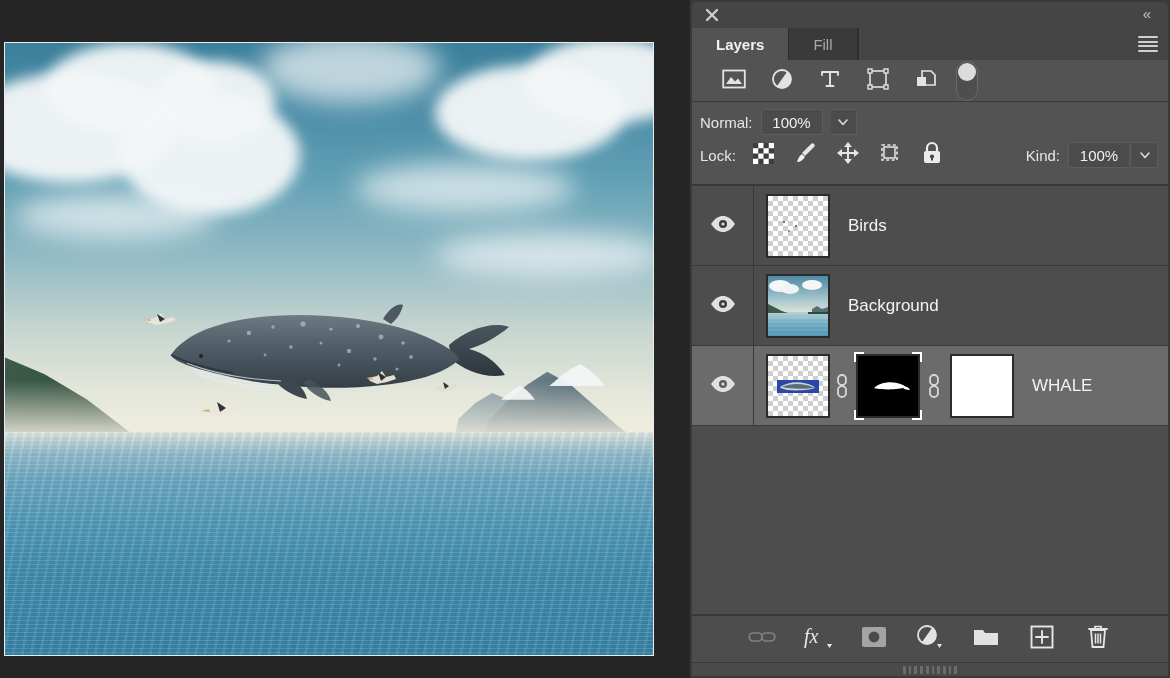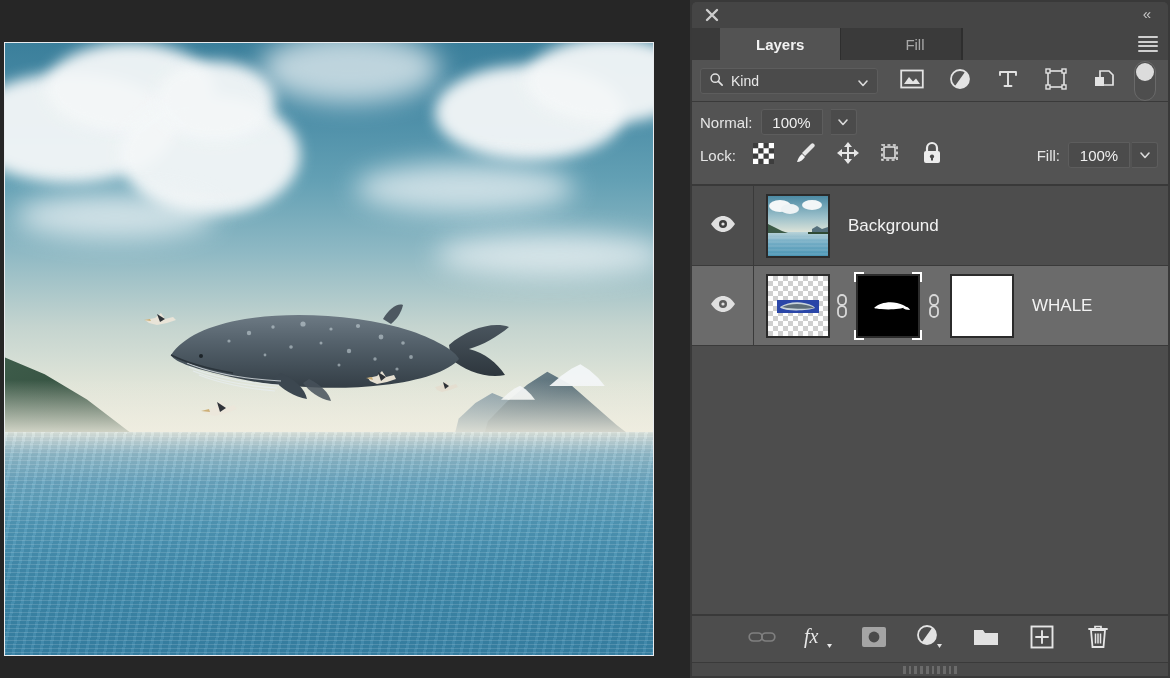--- a/index.html
+++ b/index.html
@@ -125,23 +125,23 @@
     position: absolute; right: 12px; top: 4px; width: 20px; height: 16px;
     cursor: pointer; color: #c6c6c6; font-size: 15px; line-height: 16px;
     text-align: center; letter-spacing: -2px;
   }
 
   .tabbar {
     height: 32px; flex: 0 0 32px; display: flex; align-items: stretch;
     background: #3a3a3a; position: relative;
   }
   .tab {
-    display: flex; align-items: center; padding: 0 36px;
+    display: flex; align-items: center; padding: 0 24px;
     font-size: 15px; color: #a9a9a9; cursor: pointer;
-    border-right: 1px solid #2e2e2e; background: #3a3a3a; margin-left: 28px;
+    border-right: 1px solid #2e2e2e; background: #3a3a3a;
   }
   .tab.active { background: #535353; color: #f2f2f2; font-weight: bold; }
   .tab-filler { flex: 1; background: #454545; border-left: 1px solid #2e2e2e; }
   .panel-menu {
     position: absolute; right: 10px; top: 8px; width: 20px; height: 16px;
     display: flex; flex-direction: column; justify-content: space-between; cursor: pointer;
   }
   .panel-menu i { display: block; height: 2px; background: #cfcfcf; border-radius: 1px; }
 
   .filter-row {
@@ -396,34 +396,20 @@
         <div class="tab-filler"></div>
         <div class="panel-menu">
           <i></i>
             <i></i>
             <i></i>
             <i></i>
         </div>
       </div>
 
       <div class="filter-row">
-        <div class="kind-select">
-          <span class="magnifier">
-            <svg width="15" height="15" viewBox="0 0 16 16" xmlns="http://www.w3.org/2000/svg">
-              <circle cx="6.6" cy="6.6" r="4.4" fill="none" stroke="#e2e2e2" stroke-width="1.6"></circle>
-              <path d="M10 10 L14 14" stroke="#e2e2e2" stroke-width="1.8" stroke-linecap="round"></path>
-            </svg>
-          </span>
-          <span>Kind</span>
-          <span class="caret">
-            <svg width="12" height="12" viewBox="0 0 12 12" xmlns="http://www.w3.org/2000/svg">
-              <path d="M2 4 L6 8.5 L10 4" fill="none" stroke="#dadada" stroke-width="1.6" stroke-linecap="round" stroke-linejoin="round"></path>
-            </svg>
-          </span>
-        </div>
 
         <div class="filter-icons">
           <div class="ficon">
             <span>
               <svg width="24" height="20" viewBox="0 0 24 20" xmlns="http://www.w3.org/2000/svg">
                 <rect x="1.2" y="1.5" width="21.6" height="17" fill="none" stroke="#e3e3e3" stroke-width="1.8"></rect>
                 <path d="M4 15 L9 8 L13 12.5 L16 9.5 L20 15 Z" fill="#e3e3e3"></path>
               </svg>
             </span>
           </div>
@@ -531,31 +517,52 @@
             <svg width="22" height="24" viewBox="0 0 22 24" xmlns="http://www.w3.org/2000/svg">
               <path d="M6 10 L6 7 A5 5 0 0 1 16 7 L16 10" fill="none" stroke="#ececec" stroke-width="2.2"></path>
               <rect x="3" y="10" width="16" height="12" rx="2" fill="#ececec"></rect>
               <circle cx="11" cy="15.5" r="2.1" fill="#4a4a4a"></circle>
               <rect x="10" y="15" width="2" height="4.5" fill="#4a4a4a"></rect>
             </svg>
           </span>
         </div>
 
         <div class="spacer"></div>
-        <span class="label-txt">Fill:</span>
+        <span class="label-txt">Kind:</span>
         <div class="num-field">100%</div>
         <div class="num-caret">
           <svg width="12" height="12" viewBox="0 0 12 12" xmlns="http://www.w3.org/2000/svg">
             <path d="M2 4 L6 8.5 L10 4" fill="none" stroke="#dadada" stroke-width="1.6" stroke-linecap="round" stroke-linejoin="round"></path>
           </svg>
         </div>
       </div>
 
       <div class="layers-list">
 
+        <div class="layer-row">
+          <div class="eye-cell">
+            <span>
+              <svg width="26" height="18" viewBox="0 0 26 18" xmlns="http://www.w3.org/2000/svg">
+                <path d="M1 9 C5 3, 9 1, 13 1 C17 1, 21 3, 25 9 C21 15, 17 17, 13 17 C9 17, 5 15, 1 9 Z" fill="#e0e0e0"></path>
+                <circle cx="13" cy="9" r="4" fill="#3d3d3d"></circle>
+                <circle cx="13" cy="9" r="1.6" fill="#e0e0e0"></circle>
+              </svg>
+            </span>
+          </div>
+          <div class="thumbs">
+            <div class="thumb checker">
+              <svg width="100%" height="100%" viewBox="0 0 60 60" xmlns="http://www.w3.org/2000/svg">
+                <circle cx="16" cy="26" r="1.1" fill="#4b4b4b"></circle>
+                <circle cx="28" cy="30" r="1.0" fill="#4b4b4b"></circle>
+                <circle cx="21" cy="35" r="0.9" fill="#6a6a6a"></circle>
+              </svg>
+            </div>
+          </div>
+          <div class="layer-name">Birds</div>
+        </div>
 
         <div class="layer-row">
           <div class="eye-cell">
             <span>
               <svg width="26" height="18" viewBox="0 0 26 18" xmlns="http://www.w3.org/2000/svg">
                 <path d="M1 9 C5 3, 9 1, 13 1 C17 1, 21 3, 25 9 C21 15, 17 17, 13 17 C9 17, 5 15, 1 9 Z" fill="#e0e0e0"></path>
                 <circle cx="13" cy="9" r="4" fill="#3d3d3d"></circle>
                 <circle cx="13" cy="9" r="1.6" fill="#e0e0e0"></circle>
               </svg>
             </span>

